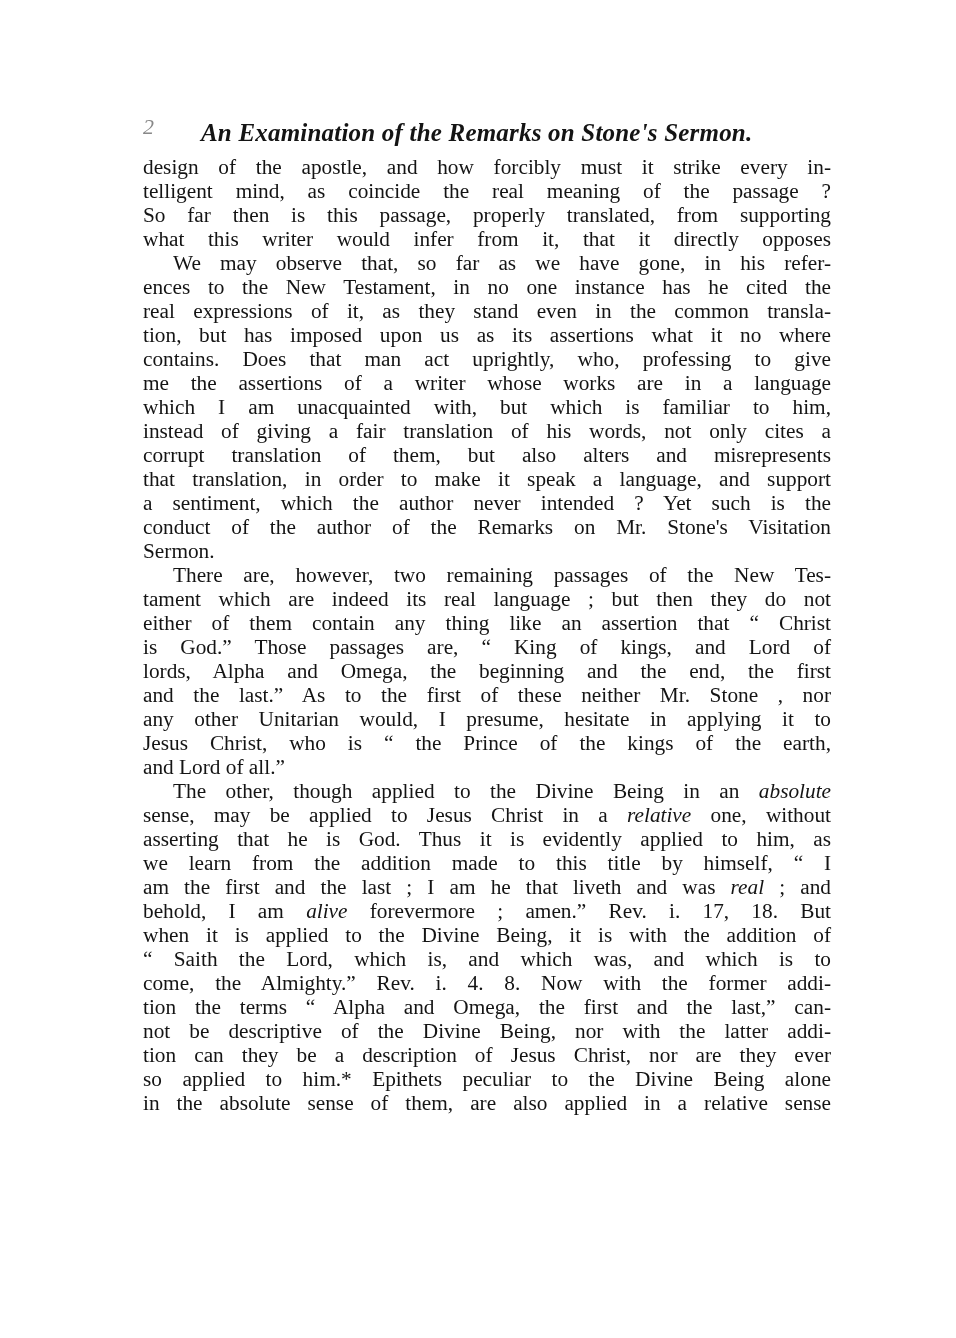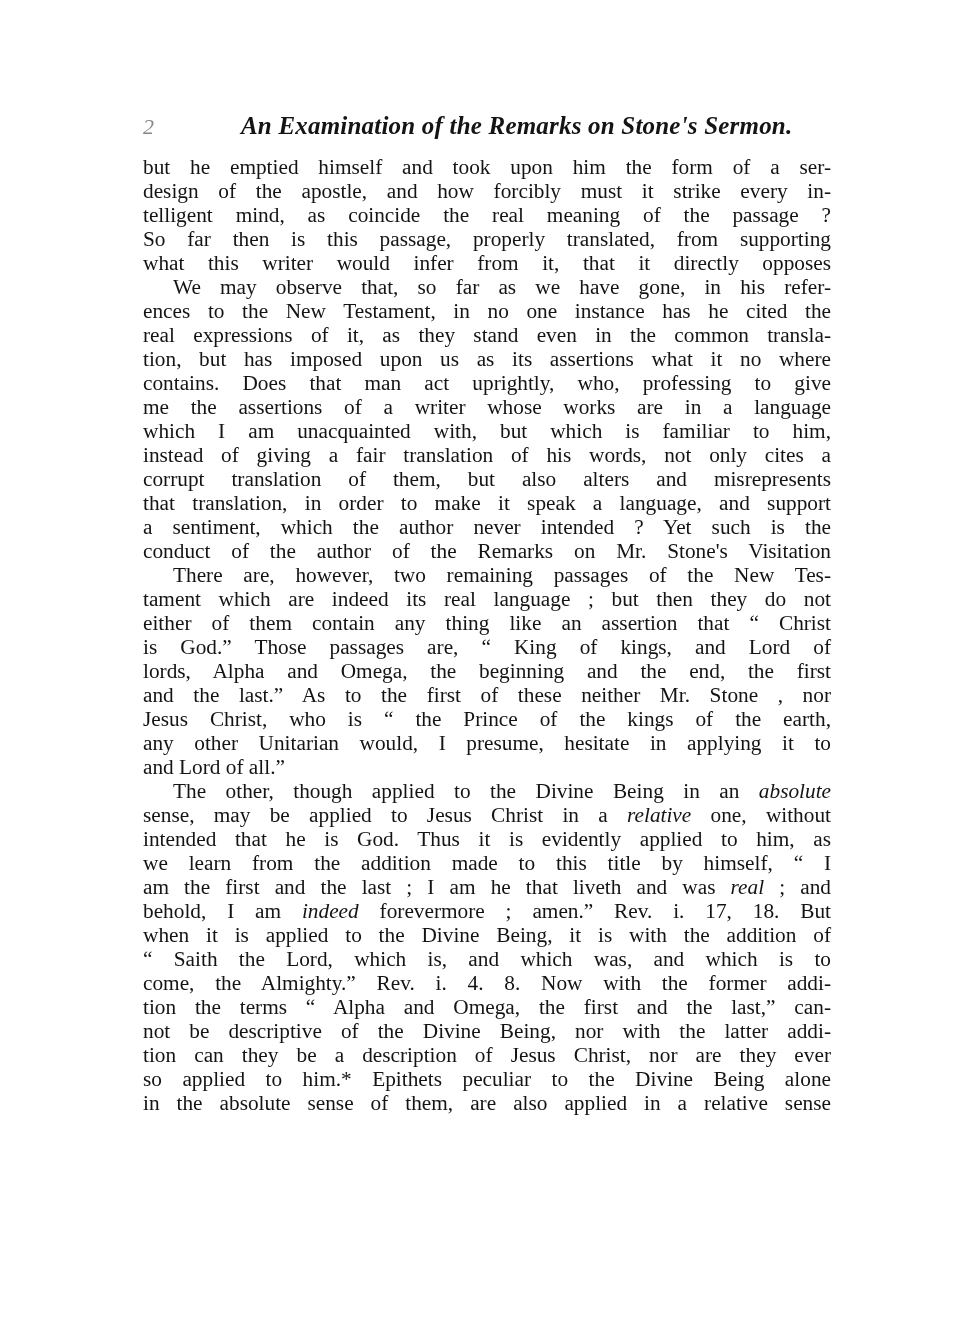--- a/index.html
+++ b/index.html
@@ -34,26 +34,25 @@
       position: absolute;
       left: 0;
       top: 2px;
       font-size: 22px;
       color: #888;
       font-style: italic;
     }
     .running-title {
       position: absolute;
       left: 58px;
-      top: 0;
+      top: 7px;
       font-size: 25px;
       font-style: italic;
       font-weight: bold;
       letter-spacing: 0.2px;
-      margin-left: 40px;
     }
     .body-text {
       position: absolute;
       left: 143px;
       top: 155px;
       width: 688px;
     }
     .line {
       height: 24px;
       line-height: 24px;
@@ -77,58 +76,58 @@
 
 <div class="page">
 
   <div class="header">
     <span class="page-number">2</span>
     <span class="running-title">An Examination of the Remarks on Stone's Sermon.</span>
   </div>
 
   <div class="body-text" id="body-text">
       <div>
-        <span class="line">but he emptied himself and took  upon him the form of  a ser-</span>
         <span class="line">design of  the apostle,  and how forcibly must it strike every in-</span>
         <span class="line">telligent mind, as coincide the real  meaning of  the passage ?</span>
         <span class="line">So far then is this passage, properly translated, from supporting</span>
         <span class="line">what this writer would infer from it, that it directly opposes</span>
       </div>
       <div>
         <span class="line indent">We  may observe that,  so far as we have gone,  in his refer-</span>
         <span class="line">ences to the New Testament, in no one instance has he cited the</span>
         <span class="line">real expressions of it, as they stand even in the common transla-</span>
         <span class="line">tion,  but has imposed upon us as its assertions what it no where</span>
         <span class="line">contains.  Does that man act uprightly, who, professing to give</span>
         <span class="line">me the assertions of a writer whose works are in a language</span>
         <span class="line">which I am unacquainted with, but which is familiar to him,</span>
         <span class="line">instead of giving a fair translation of his words, not only cites a</span>
         <span class="line">corrupt translation of them, but also alters and misrepresents</span>
         <span class="line">that translation, in order to make it speak a language, and support</span>
         <span class="line">a sentiment, which the author never intended ?  Yet such is the</span>
         <span class="line">conduct of the author of the Remarks on Mr. Stone's Visitation</span>
+        <span class="line last">Sermon.</span>
       </div>
       <div>
         <span class="line indent">There are, however, two remaining passages of the New Tes-</span>
         <span class="line">tament which are indeed its real language ;  but then they do not</span>
         <span class="line">either of them contain any thing like an assertion that “ Christ</span>
         <span class="line">is God.”    Those passages are, “ King of kings, and Lord of</span>
         <span class="line">lords,   Alpha and Omega, the beginning and the  end, the first</span>
         <span class="line">and the last.”   As to the first of these neither Mr. Stone , nor</span>
+        <span class="line">any other Unitarian would, I presume,  hesitate in applying it to</span>
         <span class="line">Jesus Christ,  who is “ the Prince  of the kings  of the earth,</span>
-        <span class="line">any other Unitarian would, I presume,  hesitate in applying it to</span>
         <span class="line last">and Lord of  all.”</span>
       </div>
       <div>
         <span class="line indent">The other,  though applied to the Divine Being in an <i>absolute</i></span>
         <span class="line">sense, may be applied to Jesus Christ in a <i>relative</i> one, without</span>
-        <span class="line">intended that he is God.  Thus it is evidently applied to him, as</span>
+        <span class="line">asserting that he is God.  Thus it is evidently applied to him, as</span>
         <span class="line">we learn from the addition made to this title by himself,  “ I</span>
         <span class="line">am the first and the last ; I am he that liveth and was <i>real</i> ; and</span>
-        <span class="line">behold, I am <i>indeed</i> forevermore ;  amen.”   Rev. i. 17, 18.   But</span>
+        <span class="line">behold, I am <i>alive</i> forevermore ;  amen.”   Rev. i. 17, 18.   But</span>
         <span class="line">when it is applied to the Divine Being,  it is with the addition of</span>
         <span class="line">“ Saith  the  Lord, which is,  and  which was, and  which  is  to</span>
         <span class="line">come, the Almighty.”  Rev. i. 4. 8.  Now with the former addi-</span>
         <span class="line">tion the terms “ Alpha and Omega, the first and the last,” can-</span>
         <span class="line">not be descriptive of the Divine Being, nor with the latter addi-</span>
         <span class="line">tion can they be a description of Jesus Christ,  nor are they ever</span>
         <span class="line">so applied to him.*  Epithets peculiar to the Divine Being alone</span>
         <span class="line">in the absolute sense of  them, are also applied in a relative sense</span>
       </div>
     </div>

